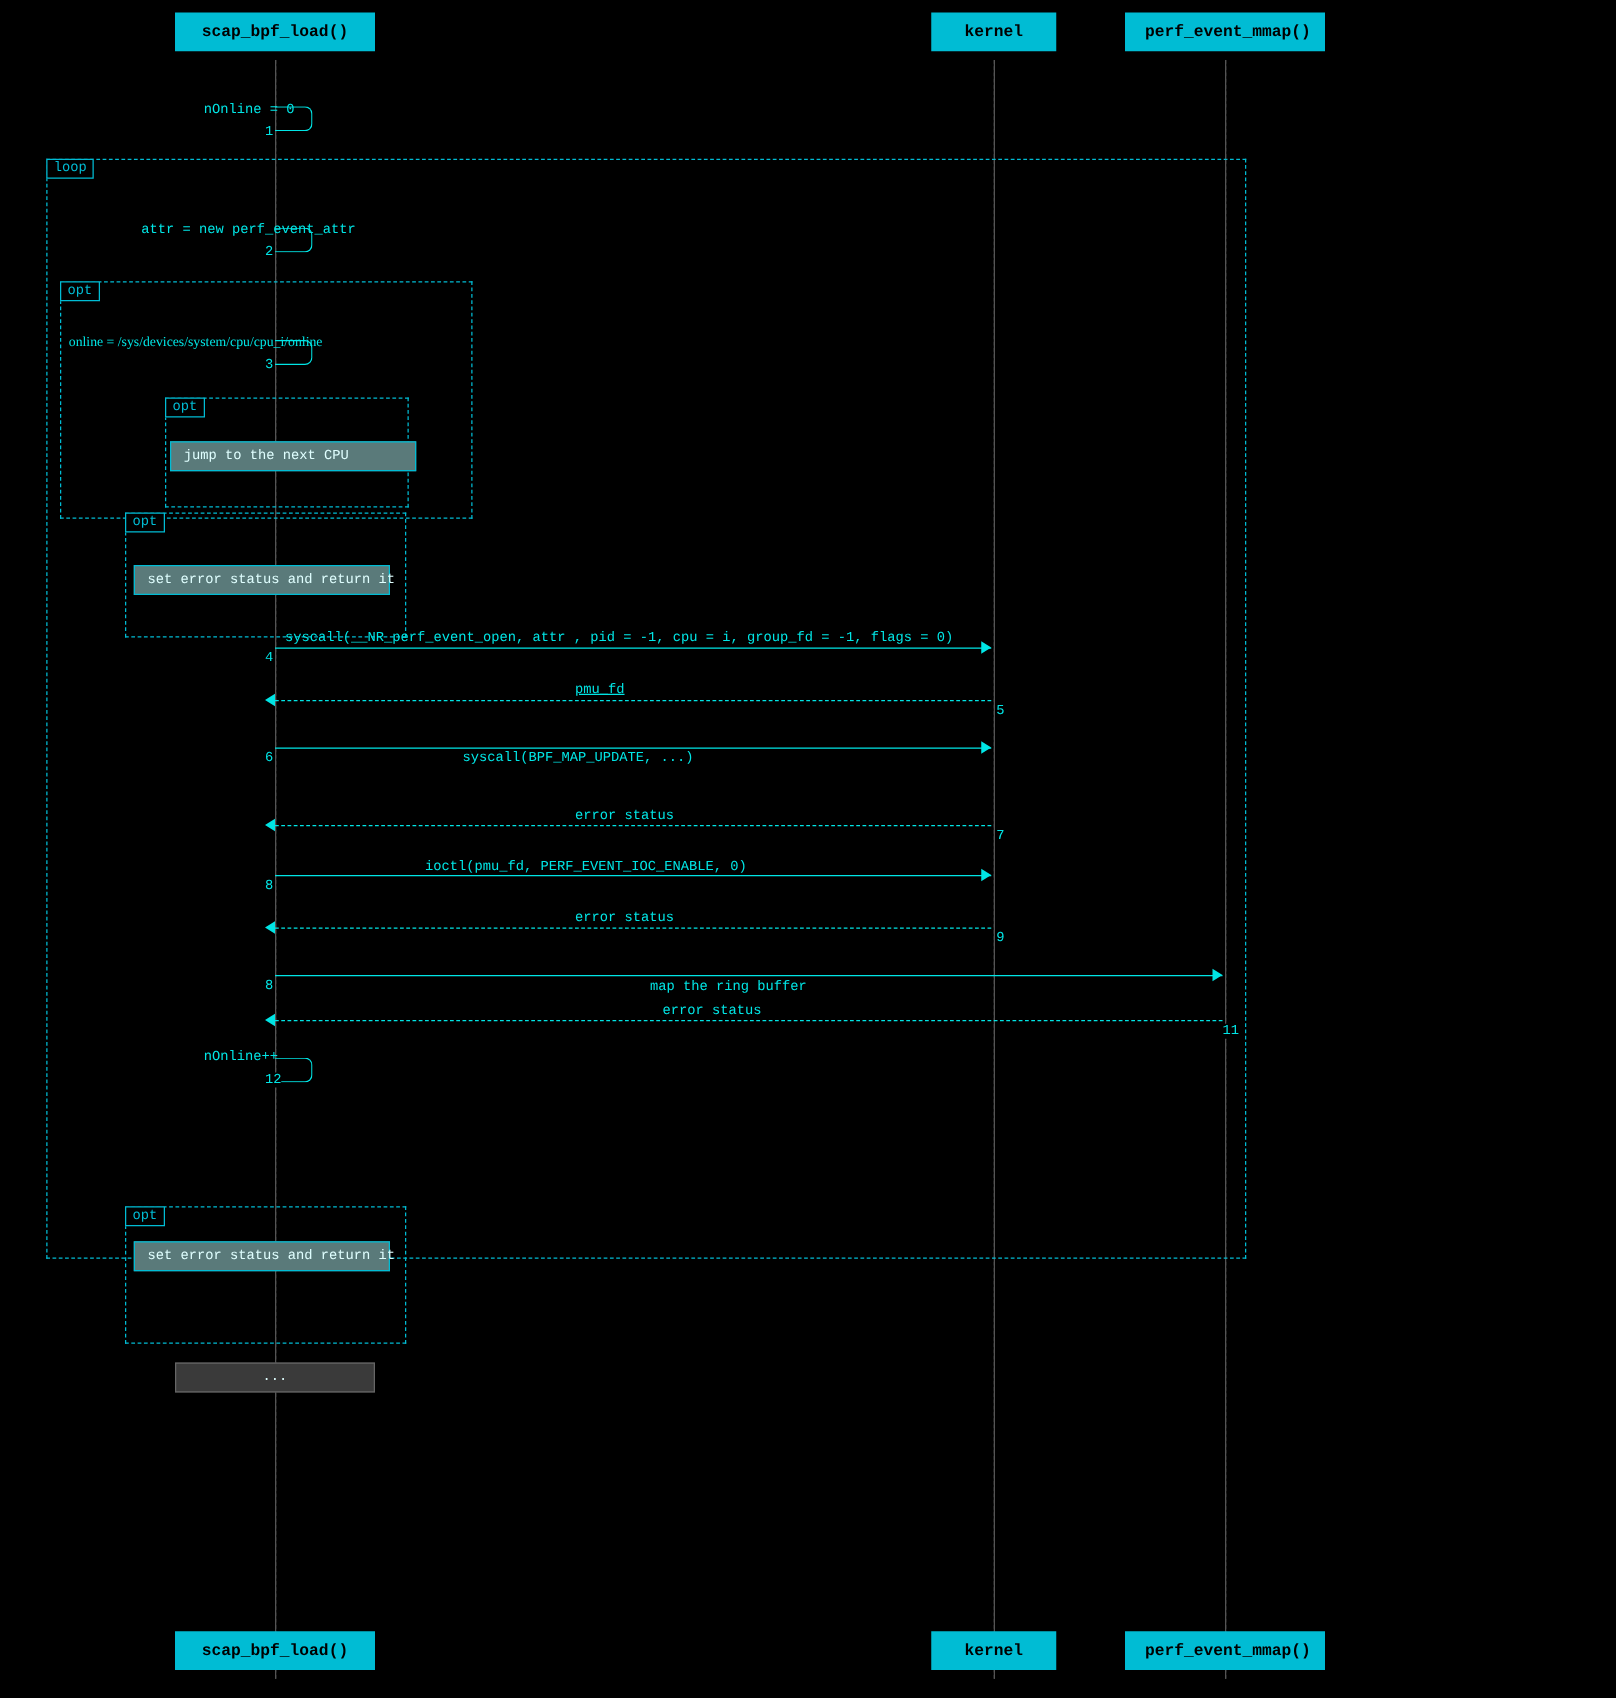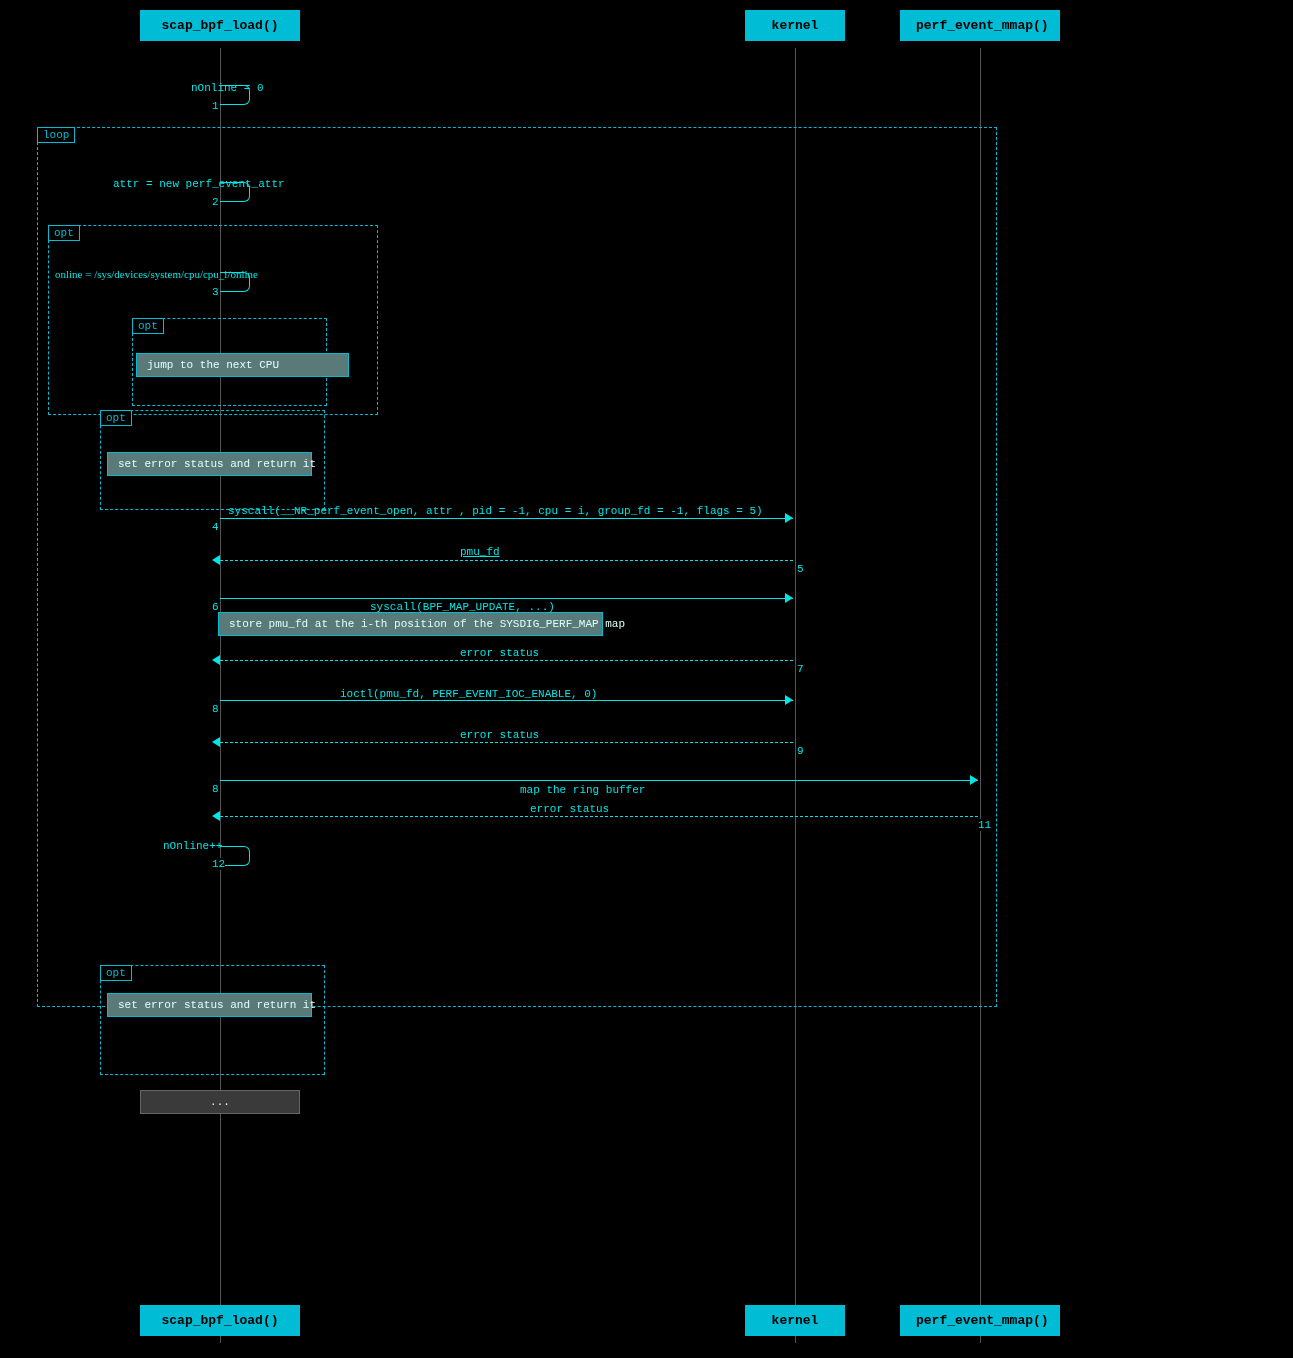--- a/index.html
+++ b/index.html
@@ -135,57 +135,54 @@
 
   <div class="fragment" style="left:100px; top:410px; width:225px; height:100px;">
     <div class="fragment-label">opt</div>
   </div>
 
   <div class="fragment" style="left:100px; top:965px; width:225px; height:110px;">
     <div class="fragment-label">opt</div>
   </div>
 
   <div style="position:absolute; left:220px; top:85px; width:30px; height:20px; border:1px solid #00e5e5; border-left:none; border-radius:0 6px 6px 0;"></div>
-  <div class="text-label" style="left:163px; top:82px;margin-left:28px;">nOnline = 0</div>
+  <div class="text-label" style="left:163px; top:82px;">nOnline = 0</div>
   <div class="arrow-number" style="left:212px; top:100px;">1</div>
 
   <div style="position:absolute; left:220px; top:182px; width:30px; height:20px; border:1px solid #00e5e5; border-left:none; border-radius:0 6px 6px 0;"></div>
   <div class="text-label" style="left:113px; top:178px;">attr = new perf_event_attr</div>
   <div class="arrow-number" style="left:212px; top:196px;">2</div>
 
   <div style="position:absolute; left:220px; top:272px; width:30px; height:20px; border:1px solid #00e5e5; border-left:none; border-radius:0 6px 6px 0;"></div>
   <div class="text-label" style="left:55px; top:268px;font-family:Liberation Serif, serif;">online = /sys/devices/system/cpu/cpu_i/online</div>
   <div class="arrow-number" style="left:212px; top:286px;">3</div>
 
-  <div class="note-box" style="left:136px; top:353px; width:213px;">
+  <div class="note-box" style="left:136px; top:353px; width:197px;">
     <span>jump to the next CPU</span>
   </div>
 
   <div class="note-box" style="left:107px; top:452px; width:205px;">
     <span>set error status and return it</span>
   </div>
 
   <div class="arrow-line" style="left:220px; top:518px; width:573px;"></div>
   <div class="arrowhead-right" style="left:785px; top:513px;"></div>
-  <div class="text-label" style="left:228px; top:505px;">syscall(__NR_perf_event_open, attr , pid = -1, cpu = i, group_fd = -1, flags = 5)</div>
+  <div class="text-label" style="left:228px; top:505px;">syscall(__NR_perf_event_open, attr , pid = -1, cpu = i, group_fd = -1, flags = 0)</div>
   <div class="arrow-number" style="left:212px; top:521px;">4</div>
 
   <div class="arrow-dashed" style="left:220px; top:560px; width:573px;"></div>
   <div class="arrowhead-left" style="left:212px; top:555px;"></div>
   <div class="text-label" style="left:460px; top:546px;text-decoration:underline;">pmu_fd</div>
   <div class="arrow-number" style="left:797px; top:563px;">5</div>
 
   <div class="arrow-line" style="left:220px; top:598px; width:573px;"></div>
   <div class="arrowhead-right" style="left:785px; top:593px;"></div>
   <div class="text-label" style="left:370px; top:585px;margin-top:16px;">syscall(BPF_MAP_UPDATE, ...)</div>
   <div class="arrow-number" style="left:212px; top:601px;">6</div>
 
-  <div class="note-box" style="left:218px; top:612px; width:385px;">
-    <span>store pmu_fd at the i-th position of the SYSDIG_PERF_MAP map</span>
-  </div>
 
   <div class="arrow-dashed" style="left:220px; top:660px; width:573px;"></div>
   <div class="arrowhead-left" style="left:212px; top:655px;"></div>
   <div class="text-label" style="left:460px; top:647px;">error status</div>
   <div class="arrow-number" style="left:797px; top:663px;">7</div>
 
   <div class="arrow-line" style="left:220px; top:700px; width:573px;"></div>
   <div class="arrowhead-right" style="left:785px; top:695px;"></div>
   <div class="text-label" style="left:340px; top:688px;">ioctl(pmu_fd, PERF_EVENT_IOC_ENABLE, 0)</div>
   <div class="arrow-number" style="left:212px; top:703px;">8</div>

